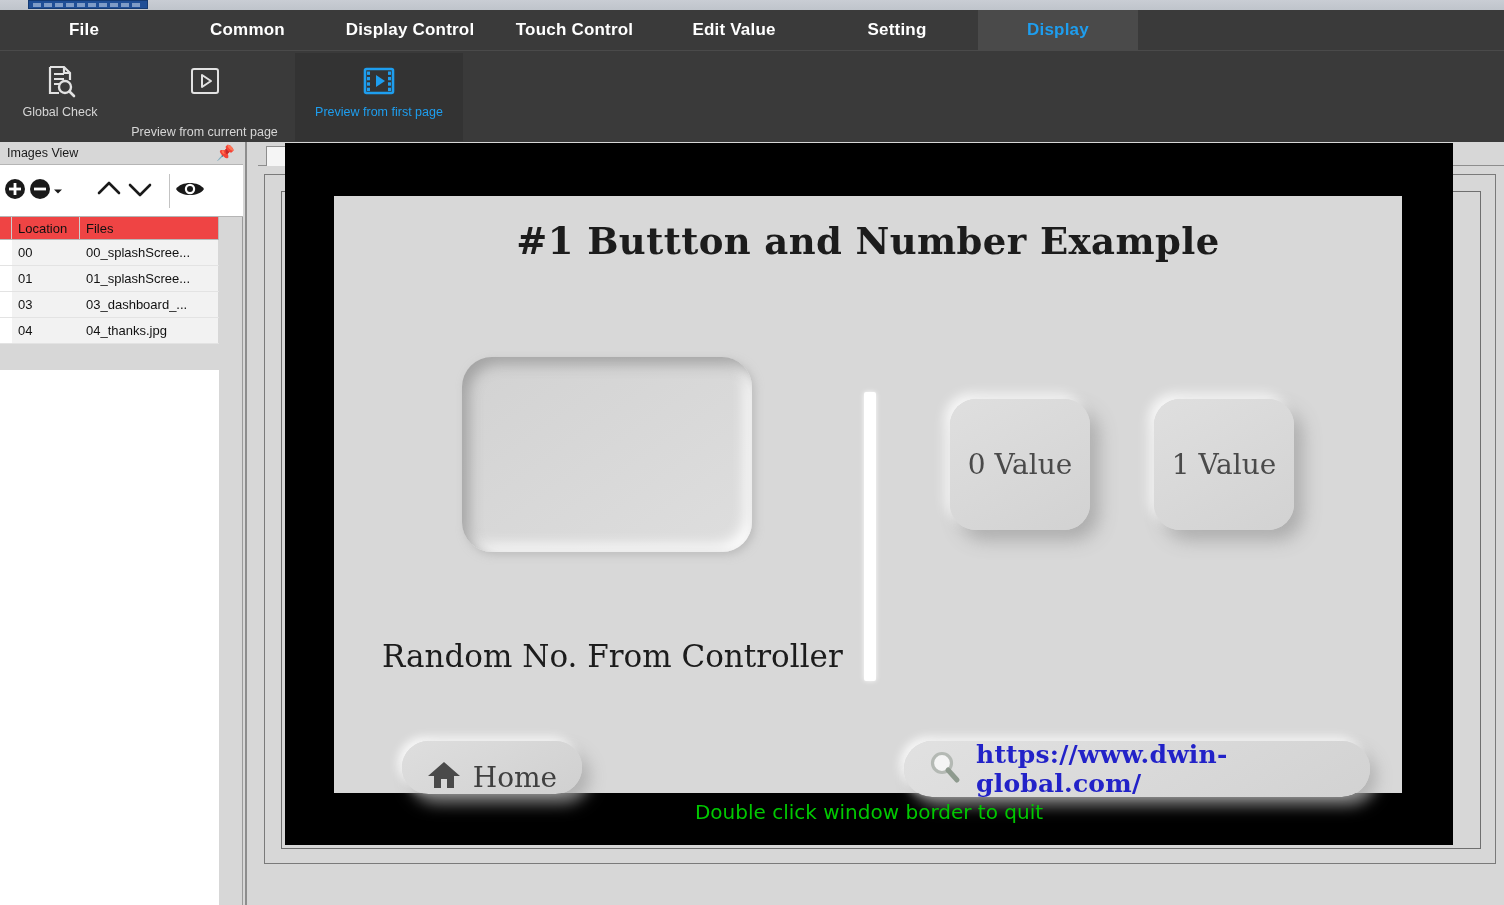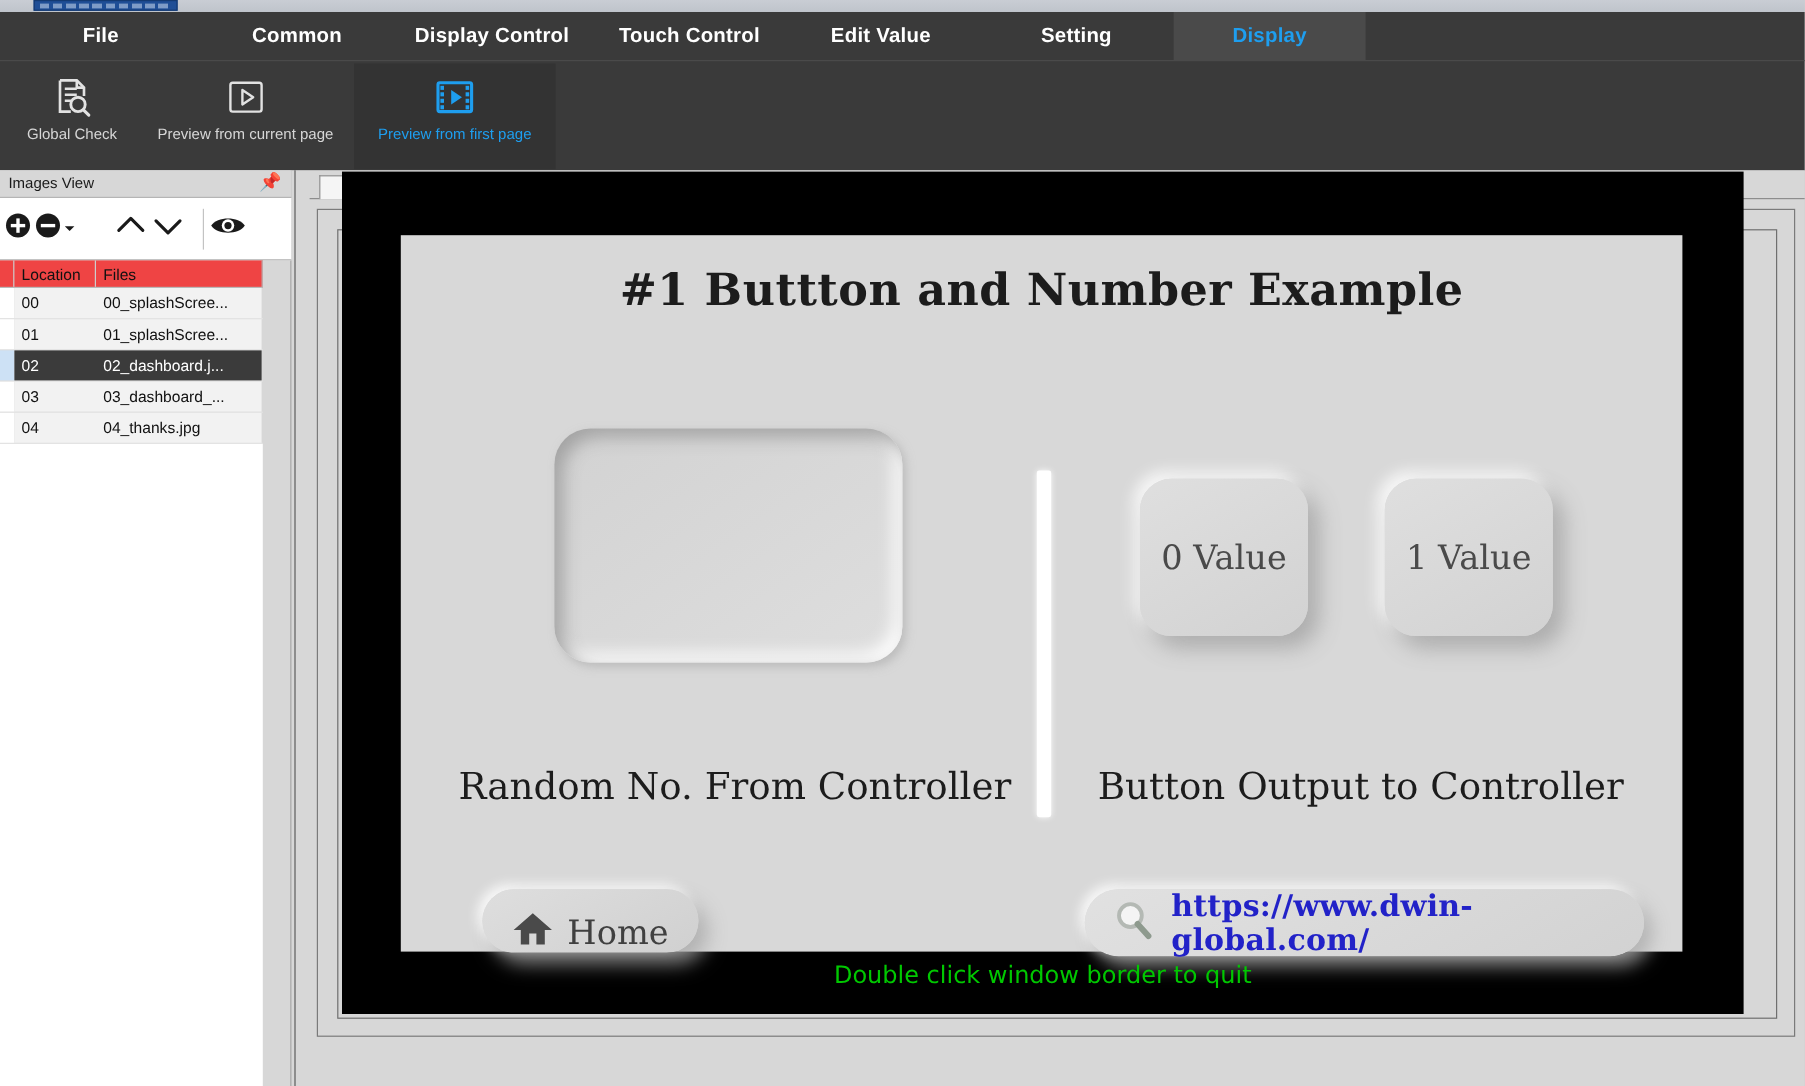--- a/index.html
+++ b/index.html
@@ -283,21 +283,21 @@
             <path d="M22 4 v6 h6" fill="none" stroke="#e2e2e2" stroke-width="2.2"></path>
             <line x1="12" y1="11" x2="22" y2="11" stroke="#e2e2e2" stroke-width="2"></line>
             <line x1="12" y1="16" x2="22" y2="16" stroke="#e2e2e2" stroke-width="2"></line>
             <line x1="12" y1="21" x2="18" y2="21" stroke="#e2e2e2" stroke-width="2"></line>
             <circle cx="23" cy="24" r="6" fill="none" stroke="#e2e2e2" stroke-width="2.4"></circle>
             <line x1="27.5" y1="28.5" x2="32" y2="33" stroke="#e2e2e2" stroke-width="2.6" stroke-linecap="round"></line>
           </svg>
         </div>
         <div class="ribbon-lbl">Global Check</div>
       </div>
-      <div class="ribbon-btn" style="left: 122px; width: 165px;">
+      <div class="ribbon-btn" style="left: 122px; width: 165px; gap: 20px;">
         <div class="ribbon-ico">
           <svg aria-hidden="true" width="34" height="34" viewBox="0 0 34 34">
             <rect x="4" y="5" width="26" height="24" rx="2" fill="none" stroke="#e2e2e2" stroke-width="2"></rect>
             <path d="M14 11 L23 17 L14 23 Z" fill="none" stroke="#e2e2e2" stroke-width="2" stroke-linejoin="round"></path>
           </svg>
         </div>
         <div class="ribbon-lbl">Preview from current page</div>
       </div>
       <div class="ribbon-btn selected" style="left: 295px; width: 168px;">
         <div class="ribbon-ico">
@@ -382,25 +382,20 @@
           <div class="grid-row">
             <div class="sel-bar"></div>
             <div class="gr-cell c0">00</div>
             <div class="gr-cell c1">00_splashScree...</div>
           </div>
           <div class="grid-row">
             <div class="sel-bar"></div>
             <div class="gr-cell c0">01</div>
             <div class="gr-cell c1">01_splashScree...</div>
           </div>
-          <div class="grid-row selected">
-            <div class="sel-bar"></div>
-            <div class="gr-cell c0">02</div>
-            <div class="gr-cell c1">02_dashboard.j...</div>
-          </div>
           <div class="grid-row">
             <div class="sel-bar"></div>
             <div class="gr-cell c0">03</div>
             <div class="gr-cell c1">03_dashboard_...</div>
           </div>
           <div class="grid-row">
             <div class="sel-bar"></div>
             <div class="gr-cell c0">04</div>
             <div class="gr-cell c1">04_thanks.jpg</div>
           </div>
@@ -418,21 +413,20 @@
       <div class="hmi-title">#1 Buttton and Number Example</div>
 
       <div class="num-display"></div>
 
       <div class="divider-v"></div>
 
       <div class="val-btn b0">0 Value</div>
       <div class="val-btn b1">1 Value</div>
 
       <div class="cap left">Random No. From Controller</div>
-      <div class="cap right">Button Output to Controller</div>
 
       <div class="home-btn">
         <span>
           <svg width="34" height="30" viewBox="0 0 34 30" aria-hidden="true">
             <path d="M17 2 L33 16 L27 16 L27 28 L20 28 L20 19 L14 19 L14 28 L7 28 L7 16 L1 16 Z" fill="#4a4a4a"></path>
           </svg>
         </span>
         <span class="home-lbl">Home</span>
       </div>
 

